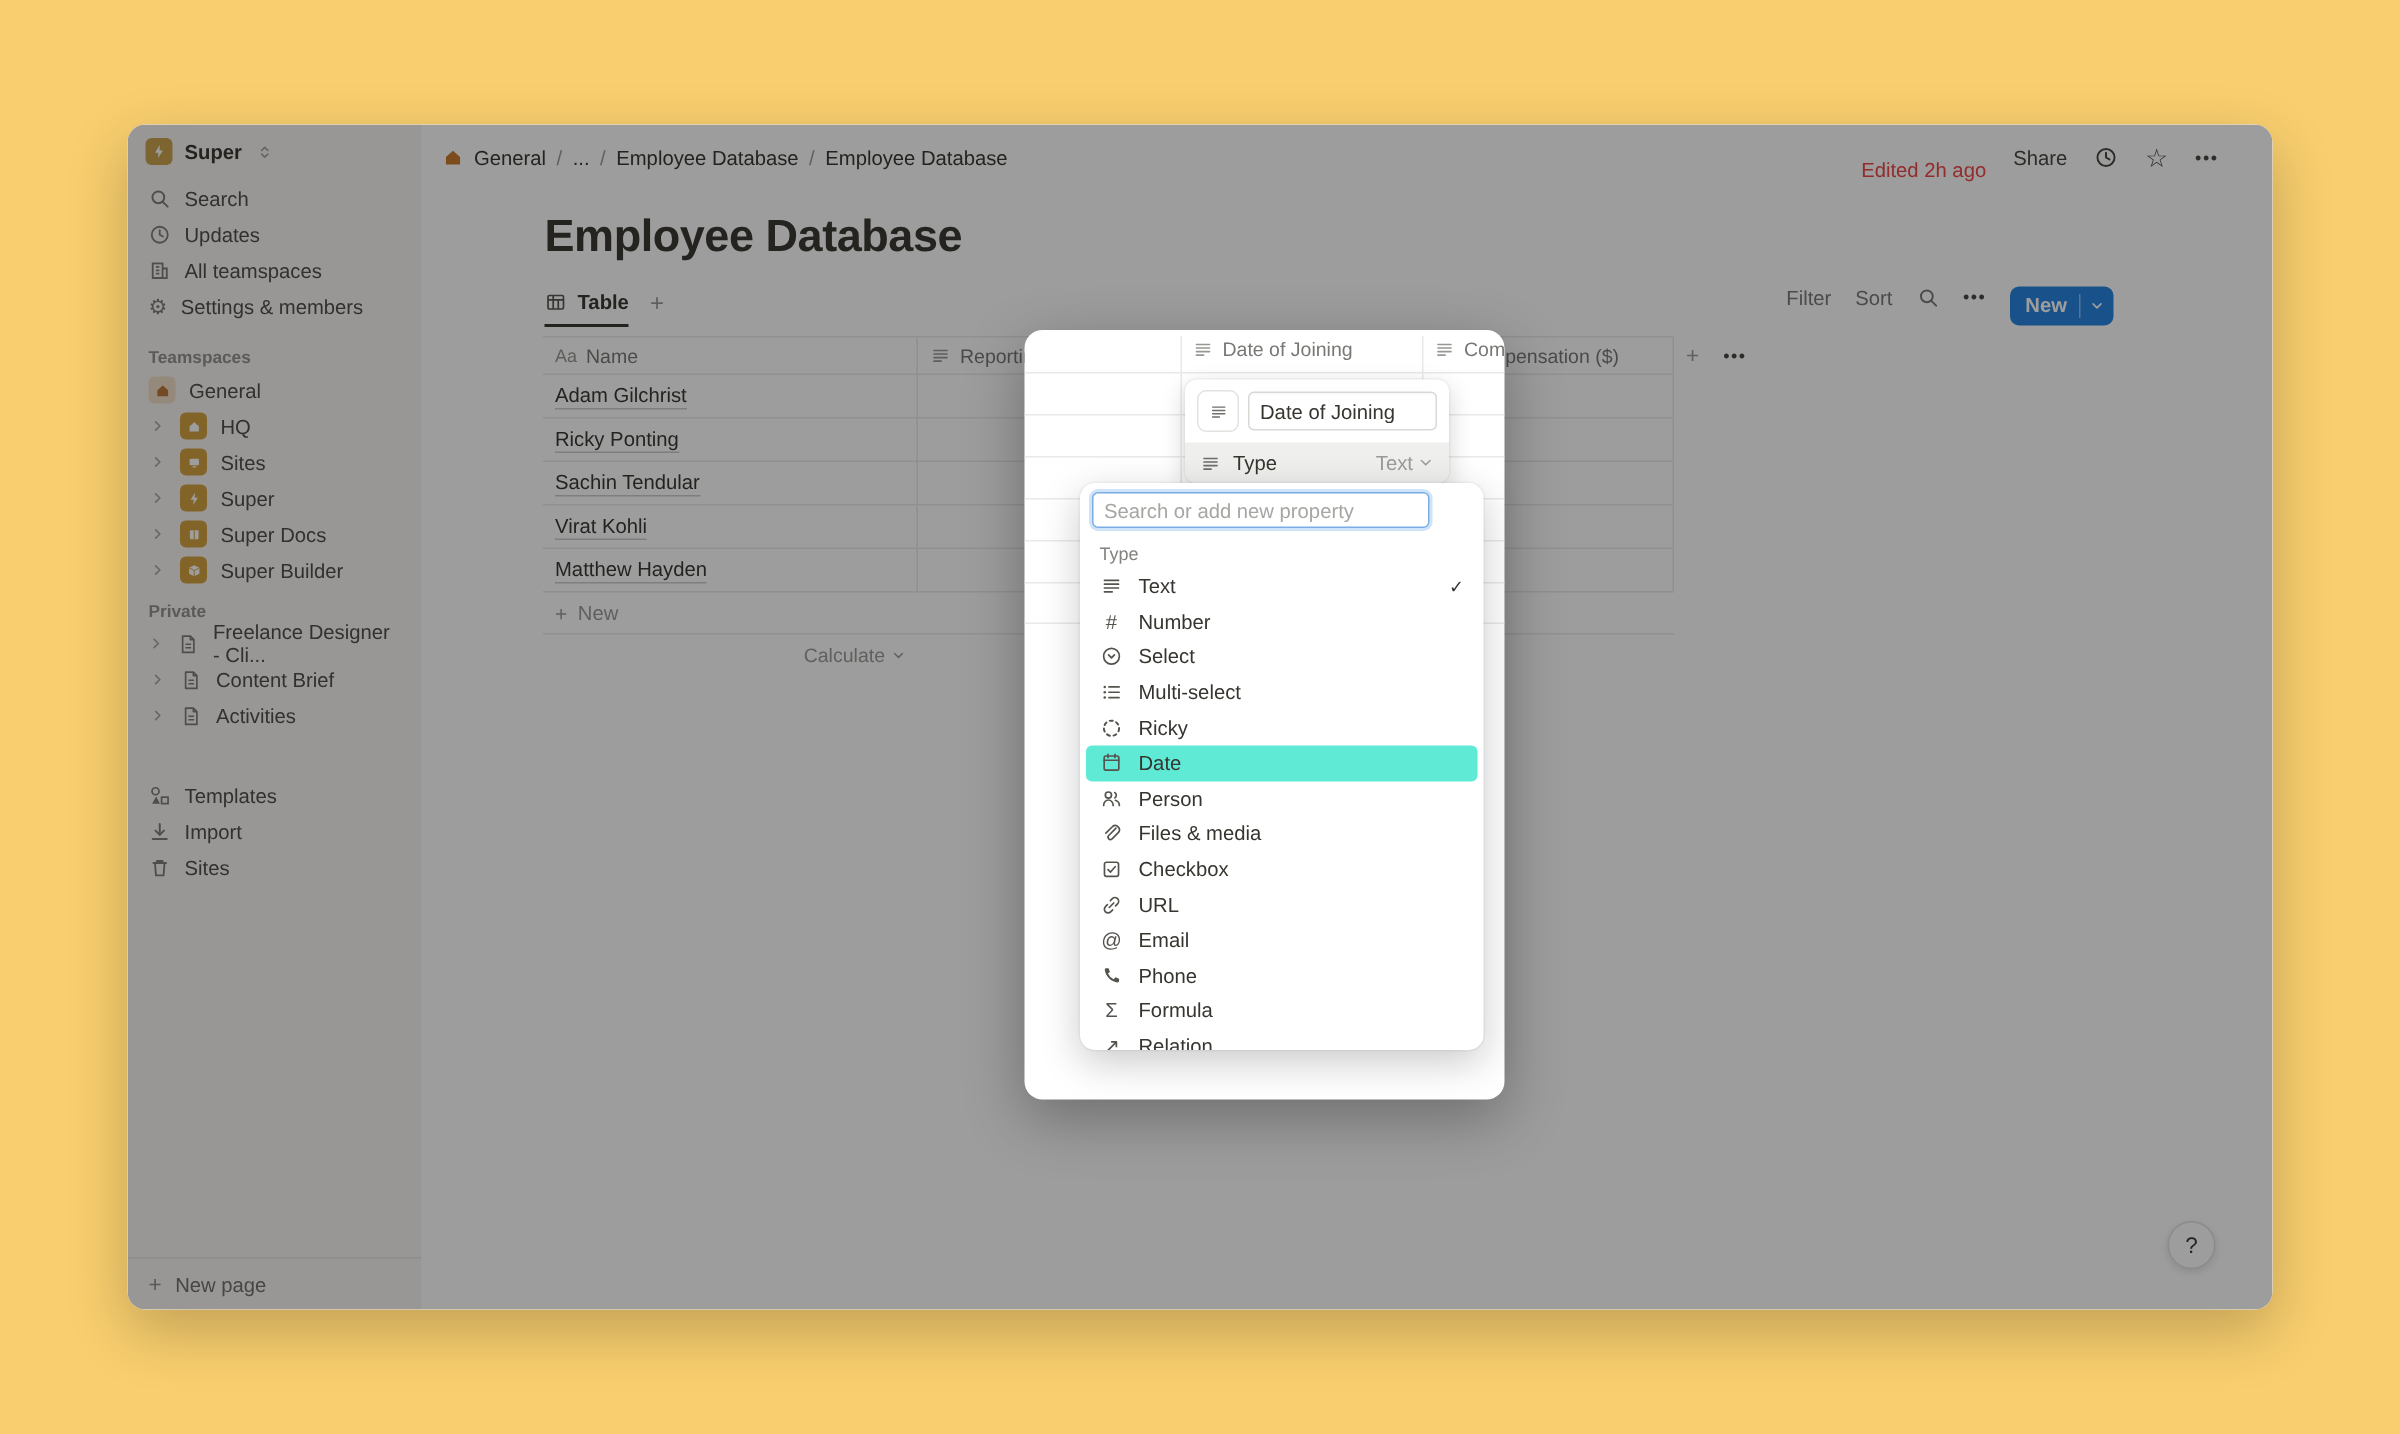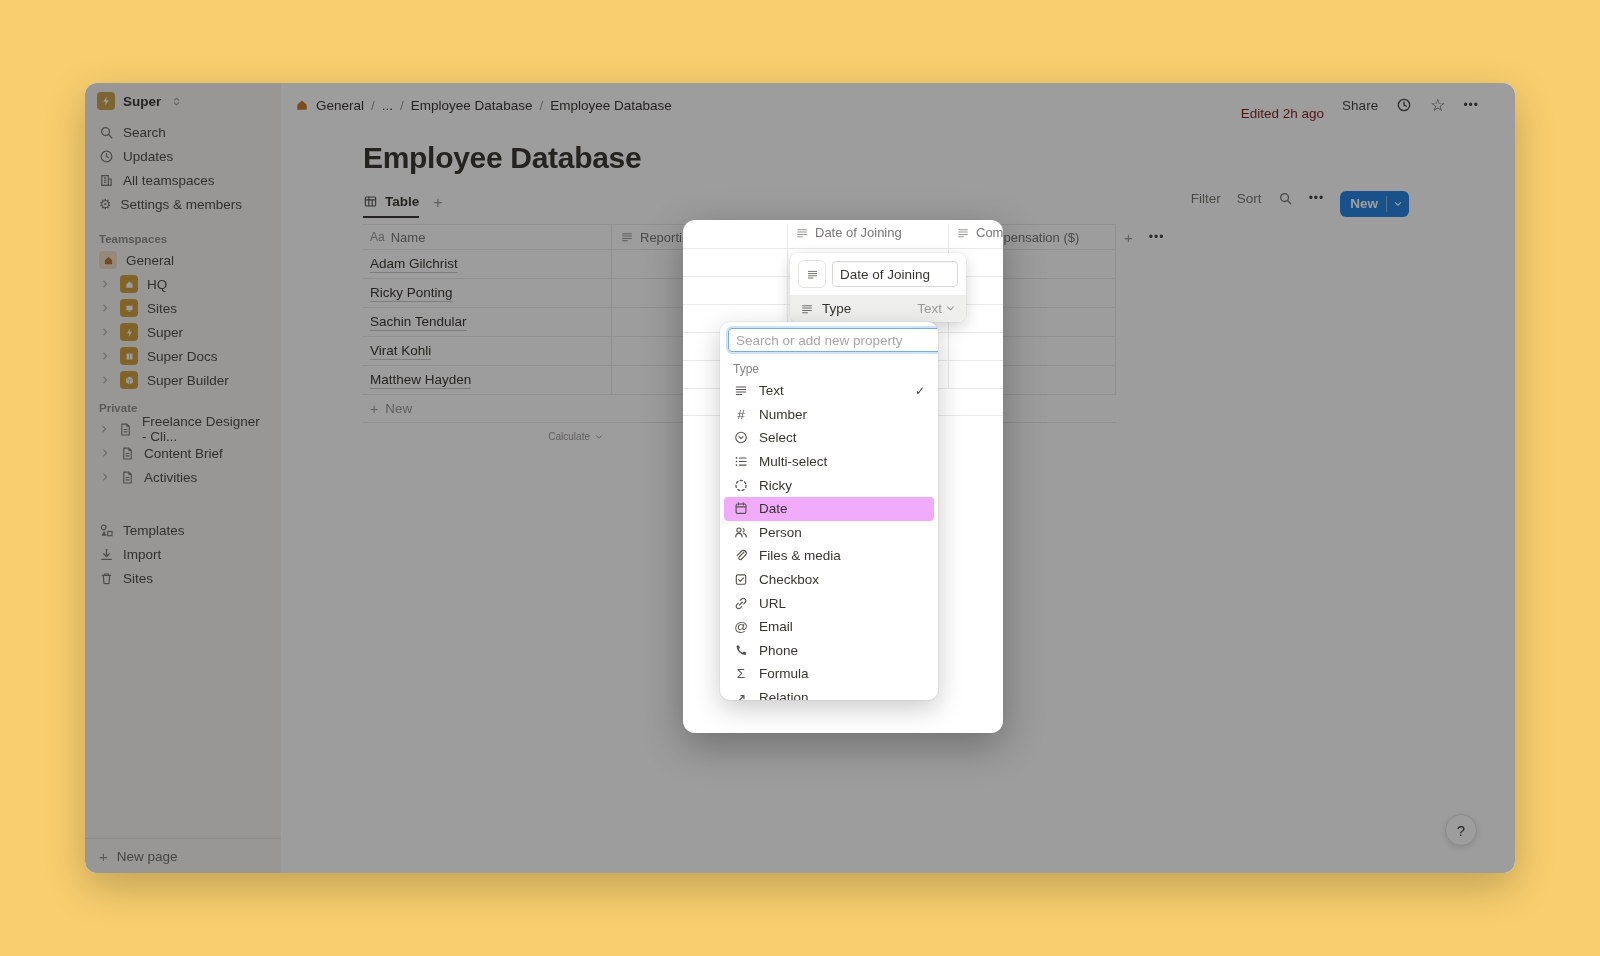--- a/index.html
+++ b/index.html
@@ -30,21 +30,21 @@
     display:flex;align-items:center;gap:9px;padding:0 14px;color:#6F6E6A;}
 
   
   .main{position:absolute;left:196px;top:0;right:0;bottom:0;background:#fff;}
   .topbar{display:flex;align-items:center;justify-content:space-between;height:28px;padding:8px 36px 0 14px;font-size:13.5px;}
   .bc{display:flex;align-items:center;gap:7px;}
   .bc-home{color:#C9782B;}
   .bc-item{color:#37352F;}
   .bc-sep{color:#9B9A97;}
   .tb-right{display:flex;align-items:center;gap:18px;color:#45443F;}
-  .edited{color:#7f1d1d;margin-top:16px;}
+  .edited{color:#ef4444;margin-top:16px;}
   .tb-ic{color:#45443F;}
   .dots{color:#45443F;letter-spacing:1px;font-size:12px;}
 
   .page-title{position:absolute;left:82px;top:58px;font-size:30px;font-weight:700;color:#37352F;letter-spacing:-0.3px;}
   .view-row{position:absolute;left:82px;top:108px;width:1046px;height:30px;display:flex;align-items:center;}
   .tab{display:flex;align-items:center;gap:7px;font-size:13.5px;font-weight:600;color:#37352F;
     padding-bottom:7px;border-bottom:2px solid #37352F;}
   .tab .ic{color:#55534E;}
   .tab-plus{margin-left:14px;color:#9B9A97;padding-bottom:7px;font-size:16px;}
   .vr-right{margin-left:auto;display:flex;gap:16px;padding-bottom:5px;font-size:13.5px;color:#787774;}
@@ -59,21 +59,21 @@
   .thead{display:flex;height:24px;border-top:1px solid #E9E9E7;border-bottom:1px solid #E9E9E7;color:#787774;font-size:13px;}
   .thcell{display:flex;align-items:center;gap:6px;padding:0 8px;border-right:1px solid #E9E9E7;box-sizing:border-box;}
   .thcell .ic{color:#989792;}
   .c0{width:250px;}.c1{width:175px;}.c2{width:161px;}.c3{width:168px;}
   .th-extra{position:absolute;left:762px;top:0;height:24px;display:flex;align-items:center;gap:16px;color:#9B9A97;}
   .trow{display:flex;height:28px;border-bottom:1px solid #E9E9E7;}
   .tcell{border-right:1px solid #E9E9E7;box-sizing:border-box;display:flex;align-items:center;padding:0 8px;}
   .rowtext{color:#37352F;font-weight:500;border-bottom:1px solid rgba(55,53,47,0.25);padding-bottom:1px;}
   .newrow{display:flex;align-items:center;gap:7px;height:27px;border-bottom:1px solid #E9E9E7;color:#9B9A97;padding:0 8px;}
   .calcrow{height:27px;display:flex;align-items:center;}
-  .calc{width:242px;display:flex;justify-content:flex-end;align-items:center;gap:4px;color:#9B9A97;font-size:10px;}
+  .calc{width:242px;display:flex;justify-content:flex-end;align-items:center;gap:4px;color:#9B9A97;font-size:13px;}
 
   .helpbtn{position:absolute;left:1360px;top:731px;width:30px;height:30px;border-radius:50%;background:#FFFFFF;
     border:1px solid #E3E2DE;box-shadow:0 2px 6px rgba(0,0,0,0.12);display:flex;align-items:center;justify-content:center;
     font-size:15px;color:#37352F;z-index:2;}
 
   
   .dim{position:absolute;inset:0;background:rgba(10,10,10,0.40);z-index:5;}
 
   
   .spot{position:absolute;left:598px;top:137px;width:320px;height:513px;background:#fff;border-radius:12px;
@@ -89,29 +89,29 @@
   .pp-name{display:flex;align-items:center;gap:6px;padding:7px 8px;}
   .pp-drag{width:26px;height:26px;border:1px solid #E3E2DE;border-radius:6px;display:flex;align-items:center;justify-content:center;color:#6F6E6A;background:#fff;}
   .pp-input{flex:1;height:24px;border:1px solid #D9D8D4;border-radius:4px;font-size:13.5px;padding:0 7px;color:#37352F;
     font-family:inherit;outline:none;min-width:0;background:#fff;box-shadow:inset 0 1px 1px rgba(0,0,0,0.03);}
   .pp-type{display:flex;align-items:center;gap:8px;background:#EFEFED;padding:6px 10px;font-size:13.5px;}
   .pp-type .ic{color:#6F6E6A;}
   .pp-type-label{color:#37352F;}
   .pp-type-val{margin-left:auto;color:#9B9A97;display:flex;align-items:center;gap:3px;}
 
   
-  .dd{position:absolute;left:635px;top:239px;width:218px;height:378px;background:#fff;border-radius:10px;z-index:8;
+  .dd{position:absolute;left:635px;top:239px;width:269px;height:378px;background:#fff;border-radius:10px;z-index:8;
     box-shadow:0 0 0 1px rgba(15,15,15,0.04),0 8px 26px rgba(15,15,15,0.22);overflow:hidden;}
   .dd-search{display:block;width:209px;margin:6px 8px 0;height:22px;border:1px solid #7AAEE3;border-radius:4px;
     box-shadow:0 0 0 2px rgba(35,131,226,0.22);font-size:13.5px;padding:0 7px;font-family:inherit;outline:none;color:#37352F;}
   .dd-search::placeholder{color:#A7A6A3;}
   .dd-label{font-size:12px;color:#83827E;padding:10px 13px 3px;}
   .opt{height:23.6px;display:flex;align-items:center;gap:10px;margin:0 4px;padding:0 9px;border-radius:4px;font-size:13.5px;color:#37352F;}
   .opt .ic{color:#55534E;width:16px;text-align:center;}
-  .opt.hl{background:#f0abfc;}
+  .opt.hl{background:#5eead4;}
   .opt .glyph{font-size:13.5px;color:#55534E;width:16px;text-align:center;}
   .optcheck{margin-left:auto;font-size:12px;color:#37352F;}
 </style>
 </head>
 <body>
 
 <div class="window">
 
   <div class="sidebar">
     <div class="ws-row">

